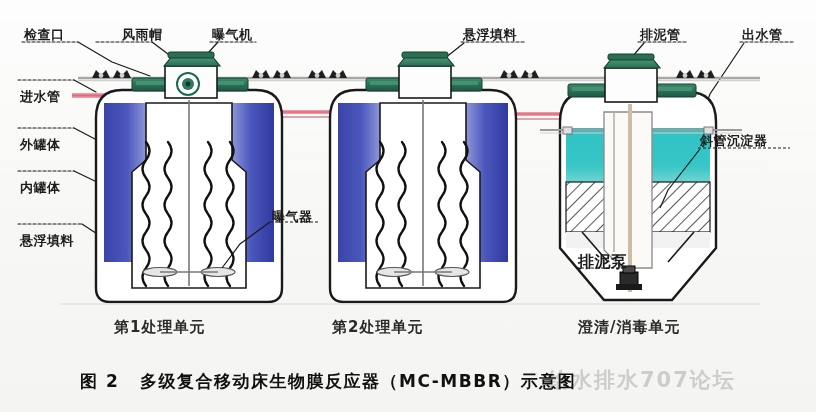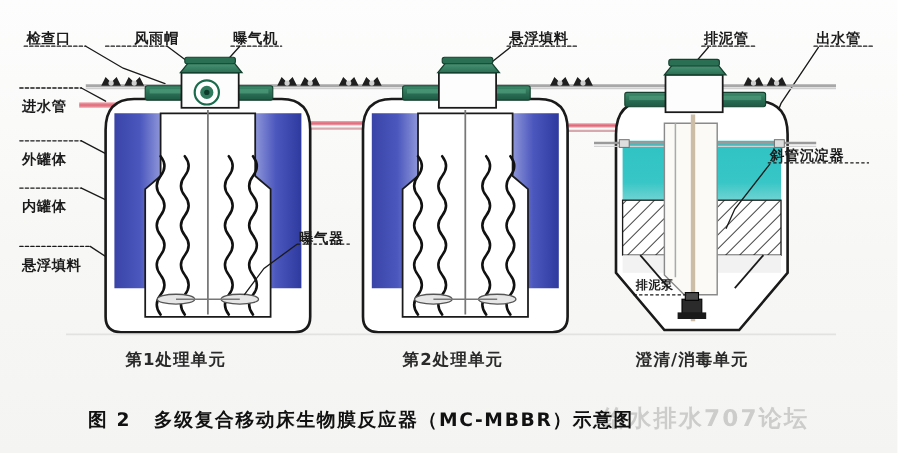--- a/index.html
+++ b/index.html
@@ -290,24 +290,24 @@
 <div class="lbl lbl-top" style="left:640px;top:26px;">排泥管</div>
 <div class="lbl lbl-top" style="left:742px;top:26px;">出水管</div>
 
 <div class="lbl lbl-side" style="left:20px;top:64px;">进水管</div>
 <div class="lbl lbl-side" style="left:20px;top:112px;">外罐体</div>
 <div class="lbl lbl-side" style="left:20px;top:155px;">内罐体</div>
 <div class="lbl lbl-side" style="left:20px;top:208px;">悬浮填料</div>
 
 <div class="lbl lbl-in" style="left:272px;top:208px;font-size:13px;">曝气器</div>
 <div class="lbl lbl-in" style="left:700px;top:132px;font-size:13px;">斜管沉淀器</div>
-<div class="lbl lbl-in" style="left:578px;top:252px;font-size:11px;">排泥泵</div>
+<div class="lbl lbl-in" style="left:578px;top:252px;font-size:16px;">排泥泵</div>
 
 <div class="unit" style="left:114px;top:318px;">第1处理单元</div>
-<div class="unit" style="left:332px;top:318px;margin-left:34px;">第2处理单元</div>
+<div class="unit" style="left:332px;top:318px;">第2处理单元</div>
 <div class="unit" style="left:578px;top:318px;">澄清/消毒单元</div>
 
 <div class="watermark" style="left:548px;top:366px;">给水排水707论坛</div>
 
 <div class="caption" style="left:80px;top:370px;">图 2</div>
 <div class="caption" style="left:140px;top:370px;">多级复合移动床生物膜反应器（MC-MBBR）示意图</div>
 
 </div>
 
 </body></html>

